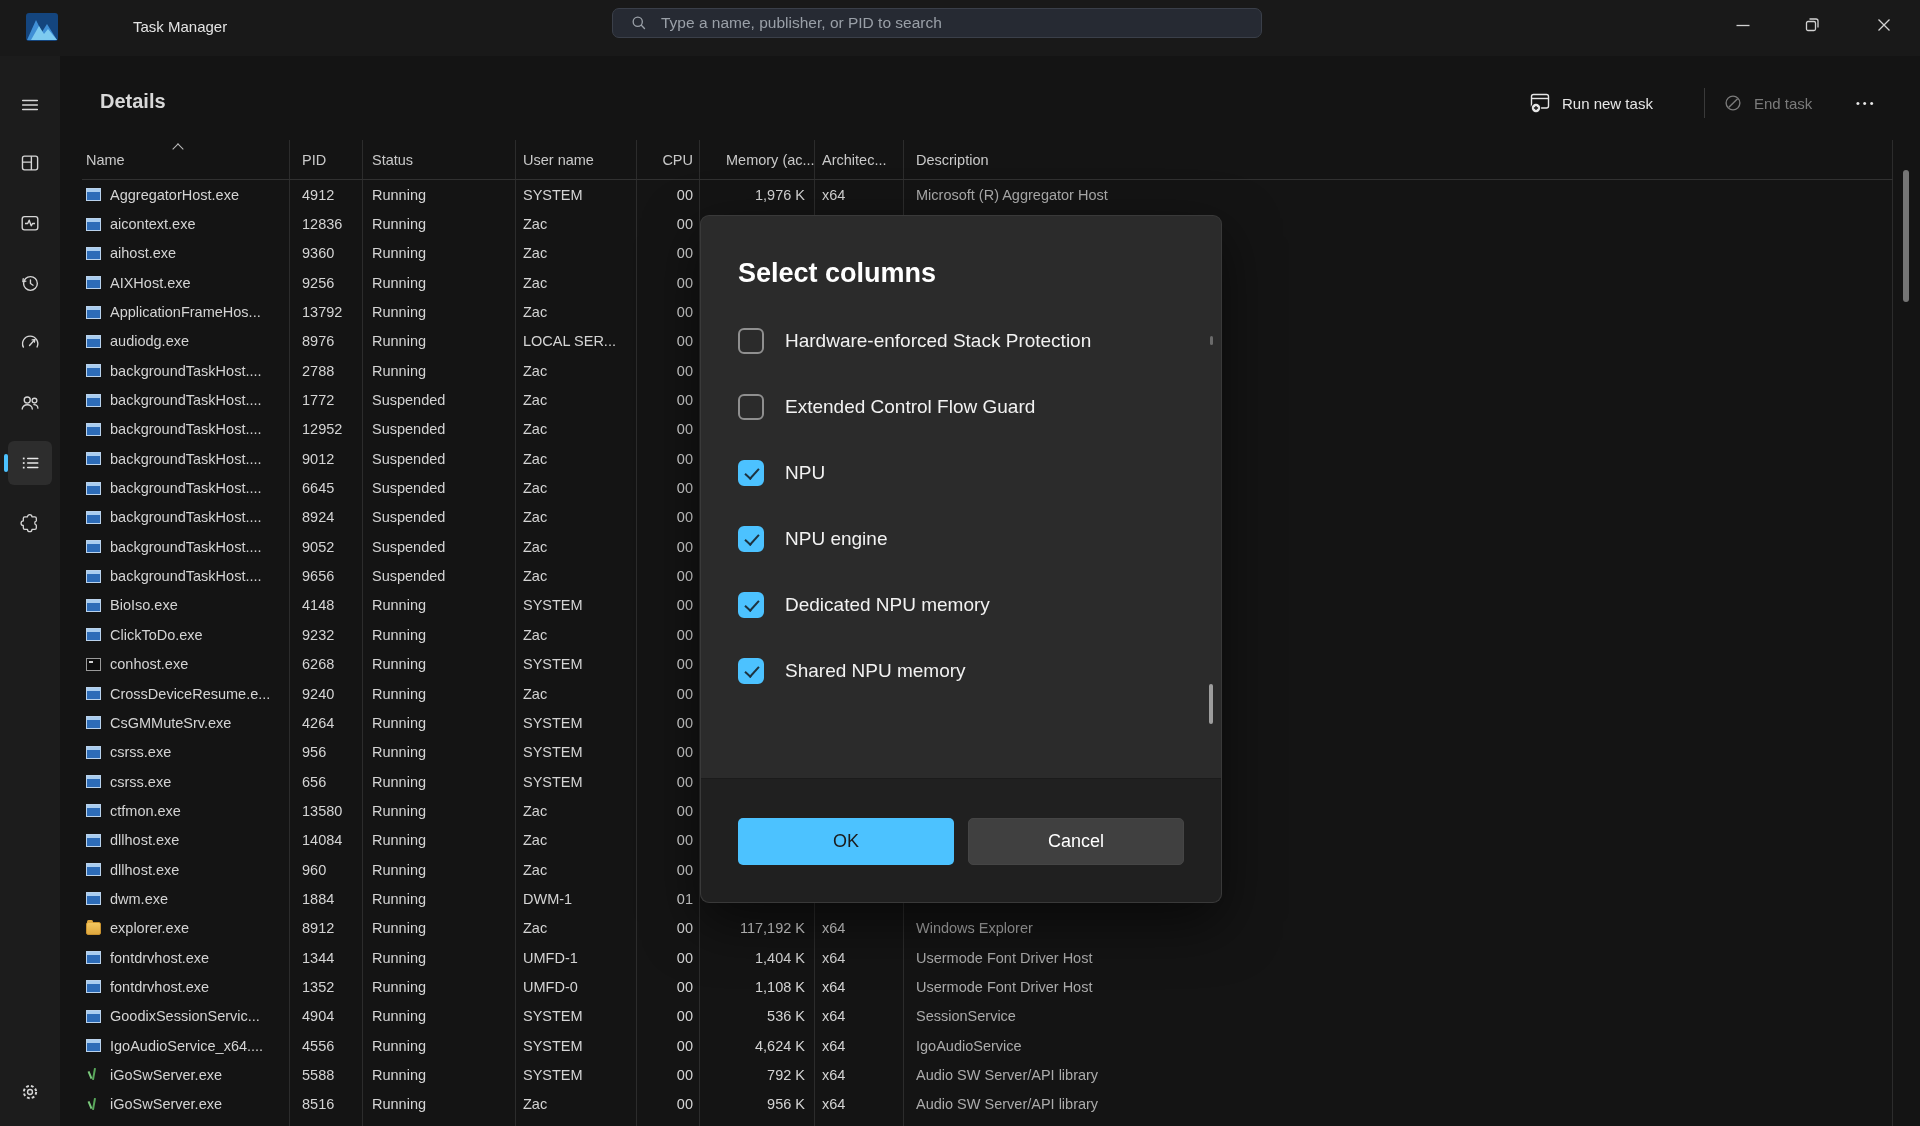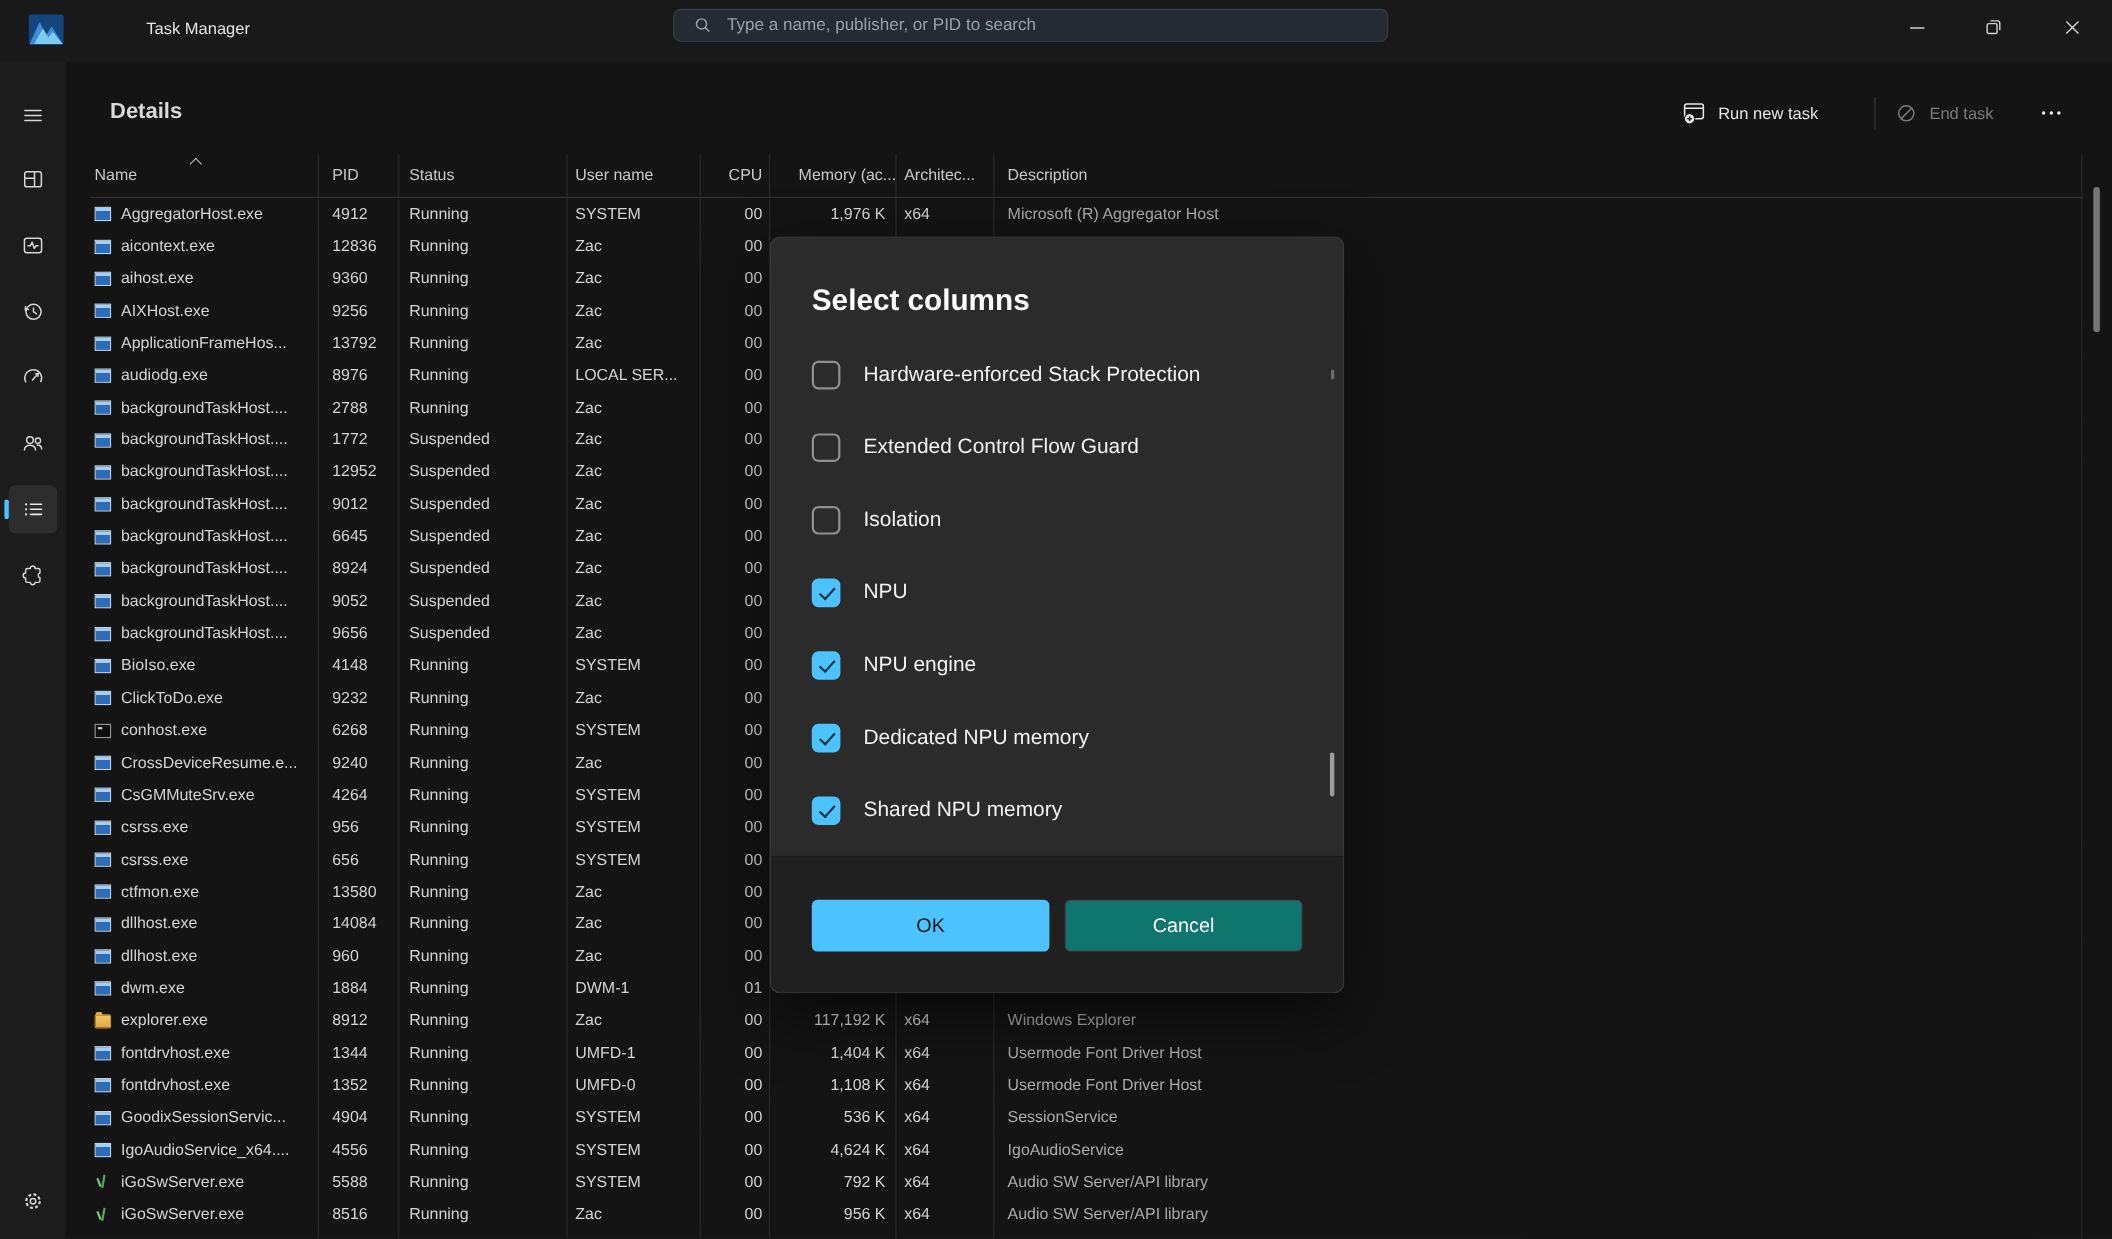--- a/index.html
+++ b/index.html
@@ -82,21 +82,21 @@
   .checkbox.checked { background:#4cc2ff; border-color:#4cc2ff; }
   .checkbox.checked::after { content:''; display:block; width:12px; height:6px;
               border-left:2.4px solid #1d3340; border-bottom:2.4px solid #1d3340;
               transform:rotate(-48deg); margin:6px 0 0 5px; }
   .opt-label { margin-left:21px; font-size:19px; color:#f2f2f2; }
   #dialog-footer { left:0; bottom:0; width:520px; height:124px; background:#202020;
                    border-top:1px solid #1b1b1b; border-radius:0 0 9px 9px; }
   .dlg-btn { top:39px; width:216px; height:47px; border-radius:5px; display:flex;
              align-items:center; justify-content:center; font-size:18px; }
   #ok-btn { left:37px; background:#4cc2ff; color:#1b1b1b; }
-  #cancel-btn { left:267px; background:#0f766e; border:1px solid #454545; color:#ffffff; }
+  #cancel-btn { left:267px; background:#404040; border:1px solid #454545; color:#ffffff; }
   #dlg-scroll-thumb { right:8px; top:468px; width:4px; height:40px; background:#9d9d9d; border-radius:2px; }
   #dlg-scroll-mark { right:8px; top:120px; width:3px; height:9px; background:#6a6a6a; border-radius:1.5px; }
 
   svg { display:block; }
 </style>
 </head>
 <body>
 
 <div id="stage">
 
@@ -719,24 +719,20 @@
   <div class="opt-row">
     <span class="checkbox"></span>
     <span class="opt-label">Hardware-enforced Stack Protection</span>
   </div>
 
   <div class="opt-row">
     <span class="checkbox"></span>
     <span class="opt-label">Extended Control Flow Guard</span>
   </div>
 
-  <div class="opt-row">
-    <span class="checkbox"></span>
-    <span class="opt-label">Isolation</span>
-  </div>
 
   <div class="opt-row">
     <span class="checkbox checked"></span>
     <span class="opt-label">NPU</span>
   </div>
 
   <div class="opt-row">
     <span class="checkbox checked"></span>
     <span class="opt-label">NPU engine</span>
   </div>

